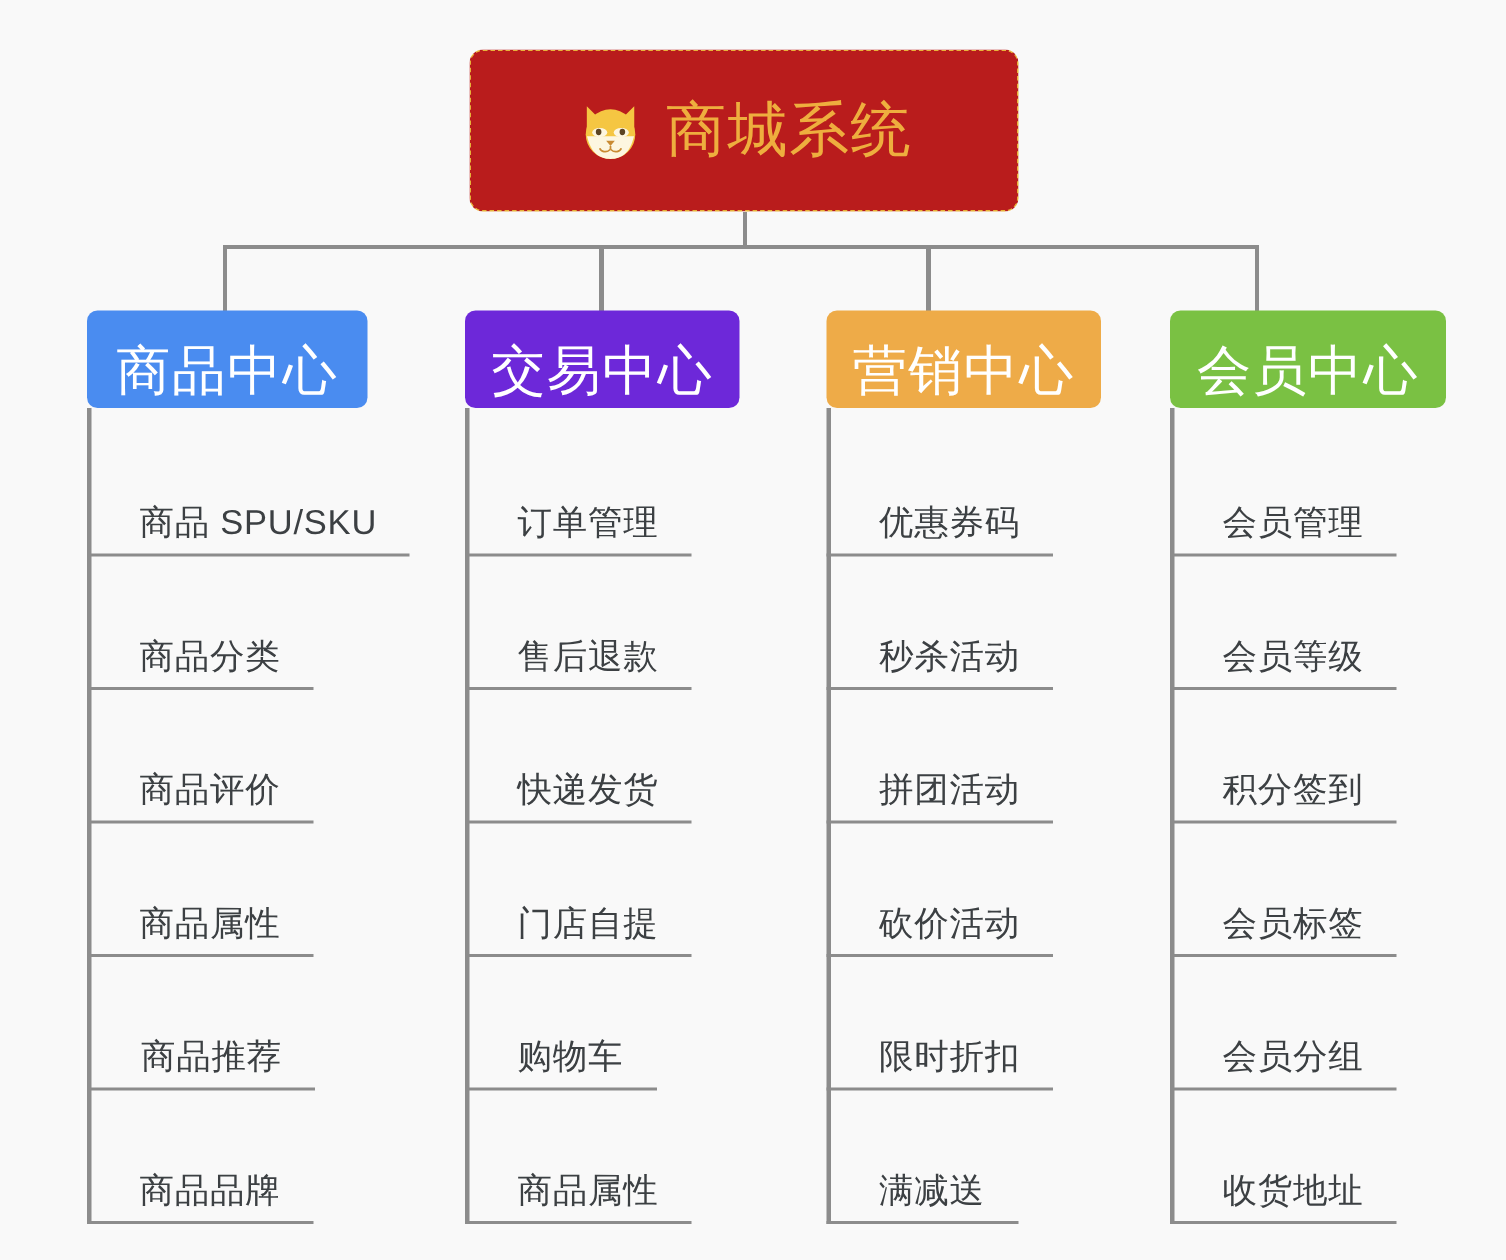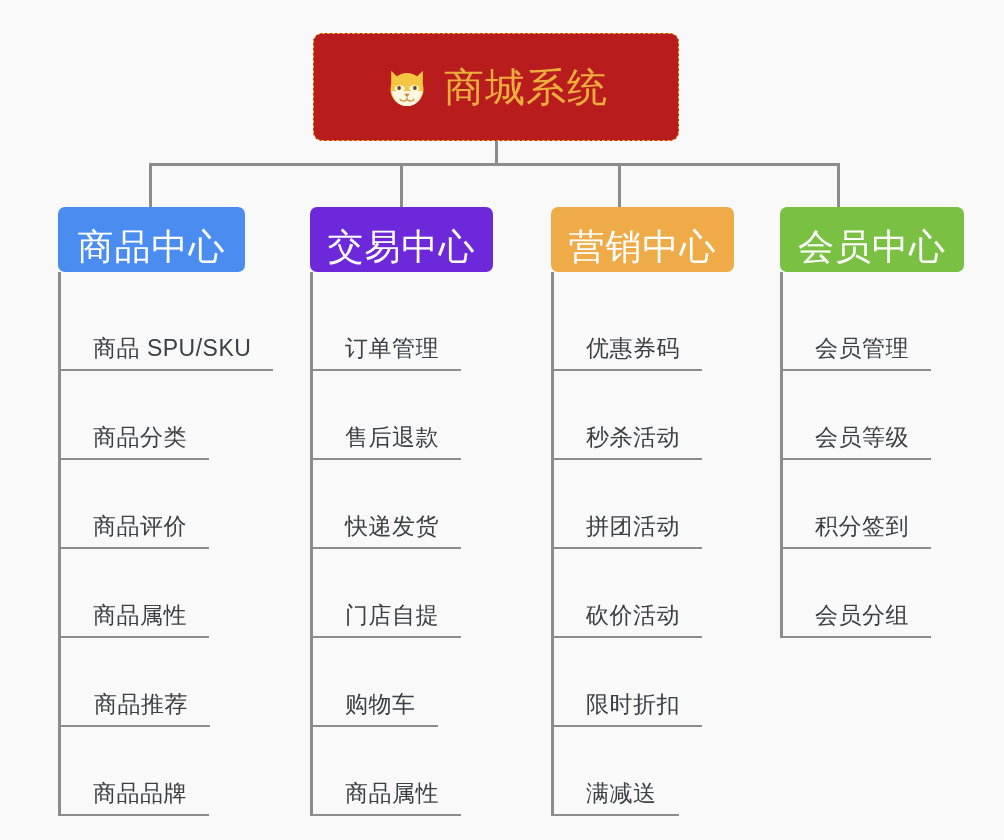--- a/index.html
+++ b/index.html
@@ -282,19 +282,29 @@
             <span class="leaf-label">会员等级</span>
           </span>
         </div>
       <div class="leaf">
           <span class="leaf-inner" style="border-bottom-color: rgb(140, 140, 140);">
             <span class="leaf-label">积分签到</span>
           </span>
         </div>
       <div class="leaf">
           <span class="leaf-inner" style="border-bottom-color: rgb(140, 140, 140);">
+            <span class="leaf-label">会员标签</span>
+          </span>
+        </div>
+      <div class="leaf">
+          <span class="leaf-inner" style="border-bottom-color: rgb(140, 140, 140);">
             <span class="leaf-label">会员分组</span>
           </span>
         </div>
+      <div class="leaf">
+          <span class="leaf-inner" style="border-bottom-color: rgb(140, 140, 140);">
+            <span class="leaf-label">收货地址</span>
+          </span>
+        </div>
     </div>
   </div>
 
 </div>
 
 </body></html>

